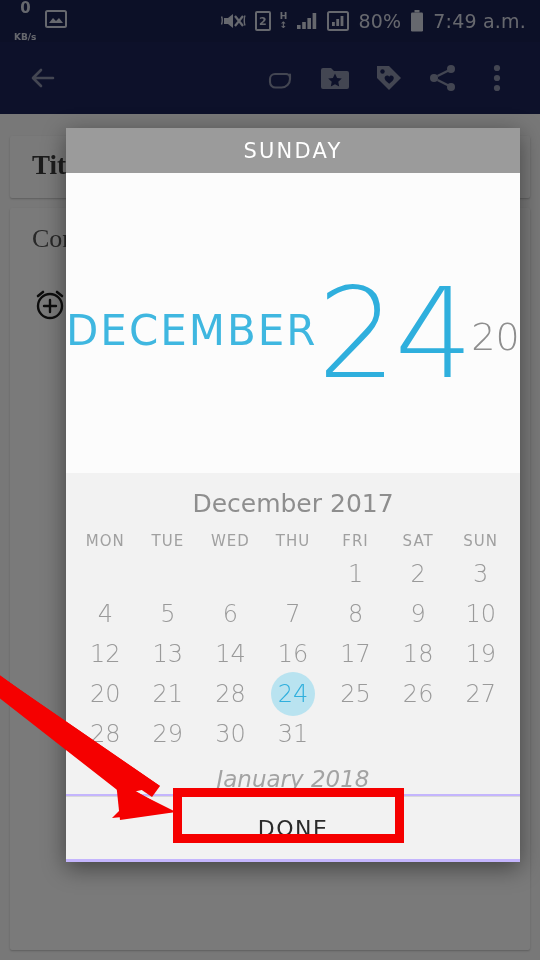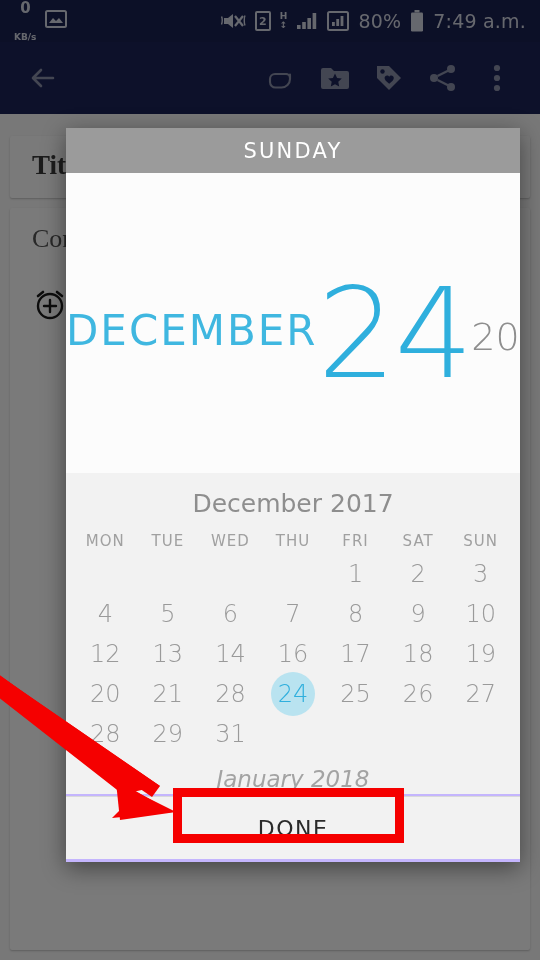--- a/index.html
+++ b/index.html
@@ -516,20 +516,23 @@
           <div class="cal-cell">
             <span>27</span>
           </div>
           <div class="cal-cell">
             <span>28</span>
           </div>
           <div class="cal-cell">
             <span>29</span>
           </div>
           <div class="cal-cell">
+            <span>30</span>
+          </div>
+          <div class="cal-cell">
             <span>31</span>
           </div>
         </div>
       <div class="cal-next-month">January 2018</div>
     </div>
     <div class="dlg-divider"></div>
     <div class="dlg-actions">
       <button class="done-button">DONE</button>
     </div>
   </div>

